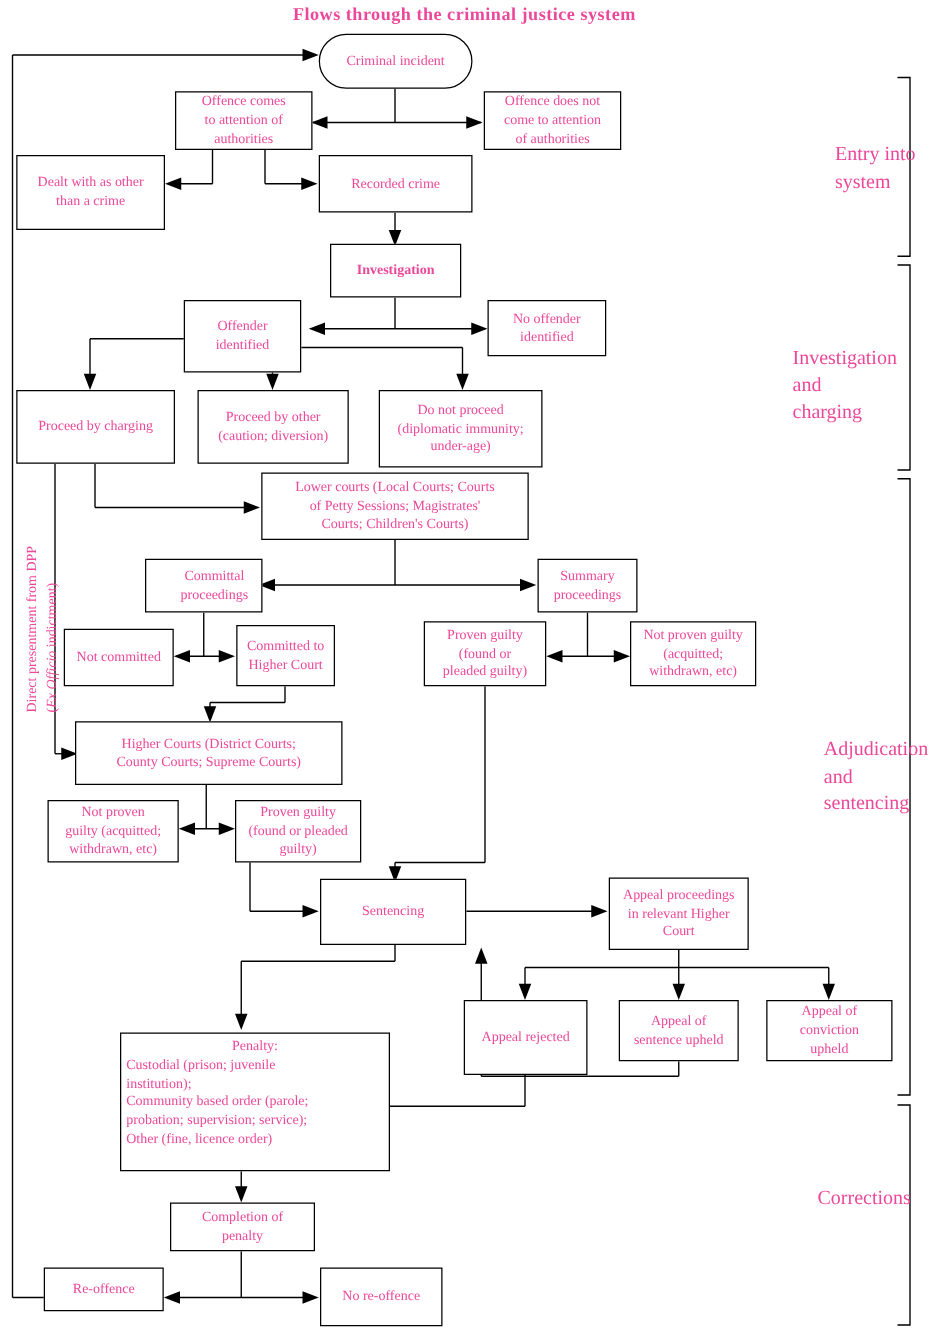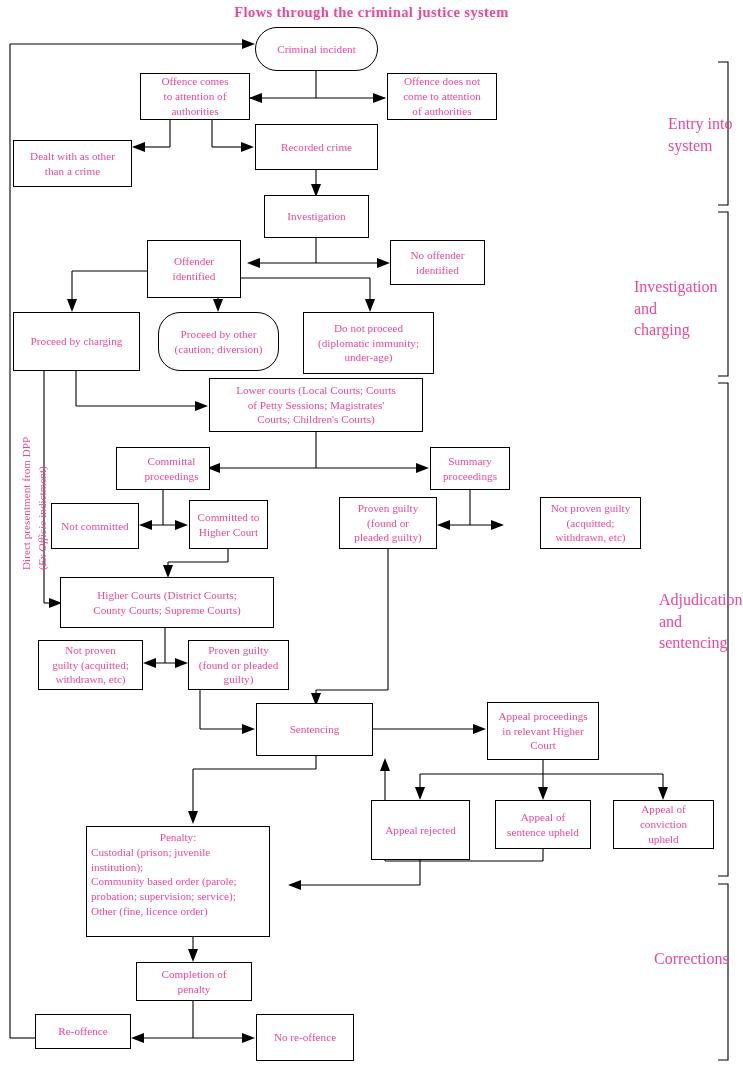--- a/index.html
+++ b/index.html
@@ -238,45 +238,45 @@
   </div>
 
   <div class="box" style="left:140px; top:73px; width:110px; height:47px;">
     <span class="inner"><span>Offence comes</span><br><span>to attention of</span><br><span>authorities</span></span>
   </div>
 
   <div class="box" style="left:387px; top:73px; width:110px; height:47px;">
     <span class="inner"><span>Offence does not</span><br><span>come to attention</span><br><span>of authorities</span></span>
   </div>
 
-  <div class="box" style="left:13px; top:140px; width:119px; height:47px;">
+  <div class="box" style="left:13px; top:124px; width:119px; height:60px;">
     <span class="inner"><span>Dealt with as other</span><br><span>than a crime</span></span>
   </div>
 
   <div class="box" style="left:255px; top:124px; width:123px; height:46px;">
     <span class="inner">Recorded crime</span>
   </div>
 
-  <div class="box" style="left:264px; top:195px; width:105px; height:43px;">
+  <div class="box" style="left:264px; top:195px; width:105px; height:43px;font-weight:bold;">
     <span class="inner">Investigation</span>
   </div>
 
   <div class="box" style="left:147px; top:240px; width:94px; height:58px;">
     <span class="inner"><span>Offender</span><br><span>identified</span></span>
   </div>
 
   <div class="box" style="left:390px; top:240px; width:95px; height:45px;">
     <span class="inner"><span>No offender</span><br><span>identified</span></span>
   </div>
 
   <div class="box" style="left:13px; top:312px; width:127px; height:59px;">
     <span class="inner">Proceed by charging</span>
   </div>
 
-  <div class="box" style="left:158px; top:312px; width:121px; height:59px;border-radius:22px;">
+  <div class="box" style="left:158px; top:312px; width:121px; height:59px;">
     <span class="inner"><span>Proceed by other</span><br><span>(caution; diversion)</span></span>
   </div>
 
   <div class="box" style="left:303px; top:312px; width:131px; height:62px;">
     <span class="inner"><span>Do not proceed</span><br><span>(diplomatic immunity;</span><br><span>under-age)</span></span>
   </div>
 
   <div class="box" style="left:209px; top:378px; width:214px; height:54px;">
     <span class="inner"><span>Lower courts (Local Courts; Courts</span><br><span>of Petty Sessions; Magistrates'</span><br><span>Courts; Children's Courts)</span></span>
   </div>
@@ -294,21 +294,21 @@
   </div>
 
   <div class="box" style="left:189px; top:500px; width:79px; height:49px;">
     <span class="inner"><span>Committed to</span><br><span>Higher Court</span></span>
   </div>
 
   <div class="box" style="left:339px; top:497px; width:98px; height:52px;">
     <span class="inner"><span>Proven guilty</span><br><span>(found or</span><br><span>pleaded guilty)</span></span>
   </div>
 
-  <div class="box" style="left:504px; top:497px; width:101px; height:52px;margin-left:36px;">
+  <div class="box" style="left:504px; top:497px; width:101px; height:52px;">
     <span class="inner"><span>Not proven guilty</span><br><span>(acquitted;</span><br><span>withdrawn, etc)</span></span>
   </div>
 
   <div class="box" style="left:60px; top:577px; width:214px; height:51px;">
     <span class="inner"><span>Higher Courts (District Courts;</span><br><span>County Courts; Supreme Courts)</span></span>
   </div>
 
   <div class="box" style="left:38px; top:640px; width:105px; height:50px;">
     <span class="inner"><span>Not proven</span><br><span>guilty (acquitted;</span><br><span>withdrawn, etc)</span></span>
   </div>
@@ -330,21 +330,21 @@
   </div>
 
   <div class="box" style="left:495px; top:800px; width:96px; height:49px;">
     <span class="inner"><span>Appeal of</span><br><span>sentence upheld</span></span>
   </div>
 
   <div class="box" style="left:613px; top:800px; width:101px; height:49px;">
     <span class="inner"><span>Appeal of</span><br><span>conviction</span><br><span>upheld</span></span>
   </div>
 
-  <div class="box left-align" style="left:86px; top:826px; width:184px; height:111px;">
+  <div class="box left-align" style="left:96px; top:826px; width:216px; height:111px;">
     <span class="inner"><span class="penalty-head">Penalty:</span><span>Custodial (prison; juvenile</span><br><span>institution);</span><br><span>Community based order (parole;</span><br><span>probation; supervision; service);</span><br><span>Other (fine, licence order)</span></span>
   </div>
 
   <div class="box" style="left:136px; top:962px; width:116px; height:39px;">
     <span class="inner"><span>Completion of</span><br><span>penalty</span></span>
   </div>
 
   <div class="box" style="left:35px; top:1014px; width:96px; height:35px;">
     <span class="inner">Re-offence</span>
   </div>

